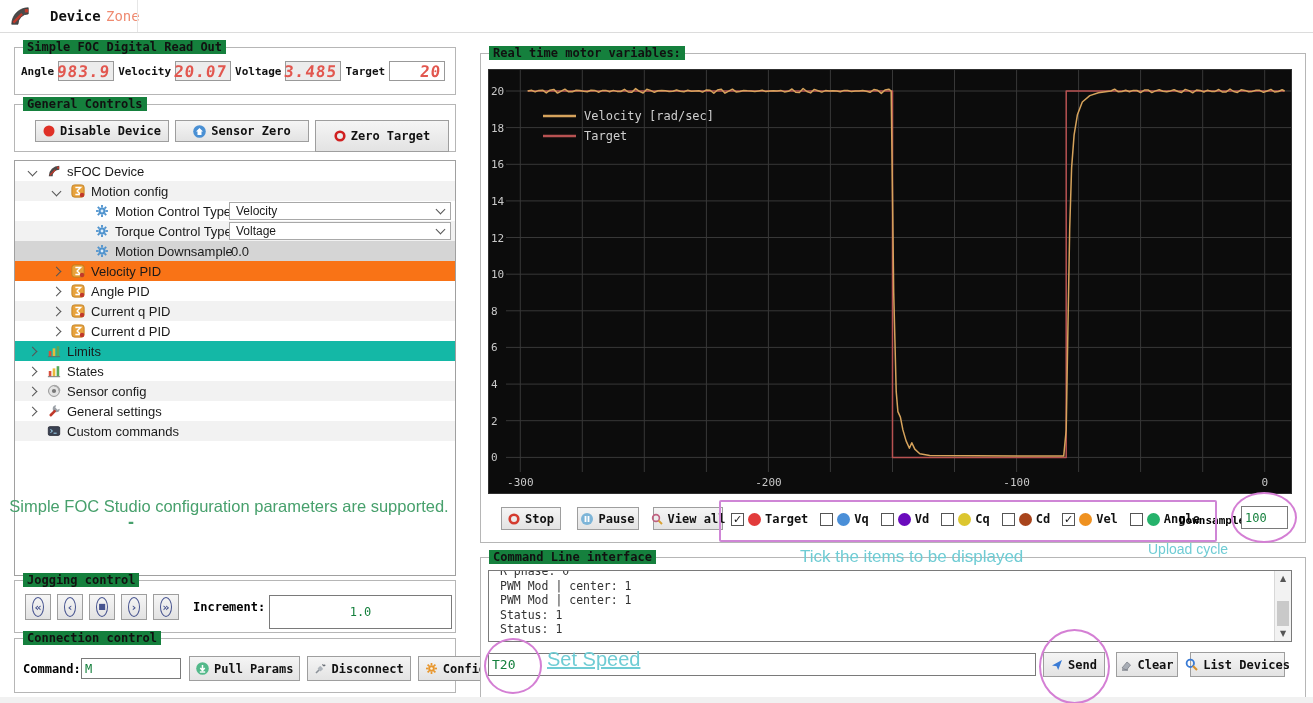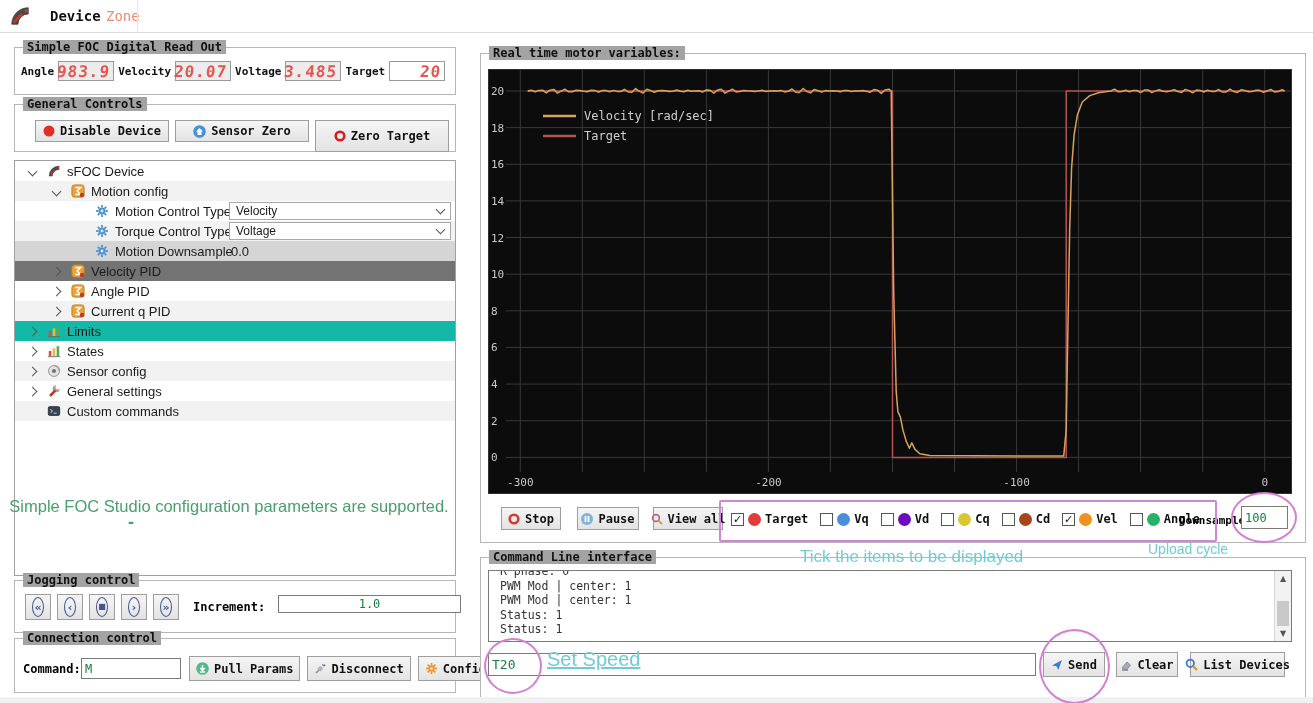--- a/index.html
+++ b/index.html
@@ -6,21 +6,21 @@
   .app{position:relative;width:1313px;height:703px;background:#ffffff;overflow:hidden;}
 
   
   .topbar{position:absolute;left:0;top:0;width:1313px;height:32px;background:#fff;border-bottom:1px solid #dcdcdc;}
   .tabdiv{position:absolute;left:137px;top:0;height:32px;border-left:1px solid #e6e6e6;}
   .tab{position:absolute;top:8px;font:700 14px "DejaVu Sans Mono",monospace;color:#111;cursor:default;}
   .tab.zone{color:#ef8a70;font-weight:400;}
 
   
   .grp{position:absolute;border:1px solid #b6b6b6;background:#fff;}
-  .gtitle{position:absolute;top:-8px;left:8px;background:#a3a3a3;padding:0 4px;font:700 12px "DejaVu Sans Mono",monospace;color:#111;white-space:nowrap;}
+  .gtitle{position:absolute;top:-8px;left:8px;background:#15803d;padding:0 4px;font:700 12px "DejaVu Sans Mono",monospace;color:#111;white-space:nowrap;}
 
   
   .btn{display:inline-flex;align-items:center;justify-content:center;gap:5px;background:linear-gradient(#f5f5f5,#e3e3e3);border:1px solid #9e9e9e;font:700 12px "DejaVu Sans Mono",monospace;color:#111;box-sizing:border-box;cursor:default;white-space:nowrap;}
   .btn svg{flex:none;}
 
   
   .dro-row{position:absolute;left:6px;right:4px;top:13px;display:flex;align-items:center;gap:4px;}
   .dro-lbl{font:700 11px "DejaVu Sans Mono",monospace;color:#111;}
   .segbox{width:56px;height:20px;border:1px solid #999;background:#ececec;display:flex;align-items:center;justify-content:flex-end;padding-right:3px;box-sizing:border-box;flex:none;}
   .segbox.editable{background:#fff;}
@@ -225,21 +225,21 @@
                 <line x1="3.2" y1="12.8" x2="5.2" y2="10.8"></line>
                 <line x1="10.8" y1="5.2" x2="12.8" y2="3.2"></line>
               </g>
               <circle cx="8" cy="8" r="4" fill="#4f93ce"></circle>
               <circle cx="8" cy="8" r="1.6" fill="#dfeefc"></circle>
             </svg>
           </span>
           <span class="tlabel" style="left:100px;">Motion Downsample</span>
           <span class="tval">0.0</span>
         </div>
-        <div class="trow" style="background:#737373;">
+        <div class="trow" style="background:#f97316;">
           <span class="chev c" style="left:38px;"></span>
           <span class="ticon" style="left:56px;">
             <svg viewBox="0 0 16 16">
               <rect x="1" y="1" width="14" height="14" rx="3" fill="#e8a33d" stroke="#bf7d1e"></rect>
               <path d="M5 4 h6 l-4 4 4 4 h-6" fill="none" stroke="#fff" stroke-width="1.6"></path>
               <circle cx="12.6" cy="12.6" r="2.6" fill="#c0392b"></circle>
             </svg>
           </span>
           <span class="tlabel" style="left:76px;">Velocity PID</span>
         </div>
@@ -257,20 +257,31 @@
         <div class="trow" style="background:#f2f2f2;">
           <span class="chev c" style="left:38px;"></span>
           <span class="ticon" style="left:56px;">
             <svg viewBox="0 0 16 16">
               <rect x="1" y="1" width="14" height="14" rx="3" fill="#e8a33d" stroke="#bf7d1e"></rect>
               <path d="M5 4 h6 l-4 4 4 4 h-6" fill="none" stroke="#fff" stroke-width="1.6"></path>
               <circle cx="12.6" cy="12.6" r="2.6" fill="#c0392b"></circle>
             </svg>
           </span>
           <span class="tlabel" style="left:76px;">Current q PID</span>
+        </div>
+        <div class="trow" style="background:#ffffff;">
+          <span class="chev c" style="left:38px;"></span>
+          <span class="ticon" style="left:56px;">
+            <svg viewBox="0 0 16 16">
+              <rect x="1" y="1" width="14" height="14" rx="3" fill="#e8a33d" stroke="#bf7d1e"></rect>
+              <path d="M5 4 h6 l-4 4 4 4 h-6" fill="none" stroke="#fff" stroke-width="1.6"></path>
+              <circle cx="12.6" cy="12.6" r="2.6" fill="#c0392b"></circle>
+            </svg>
+          </span>
+          <span class="tlabel" style="left:76px;">Current d PID</span>
         </div>
         <div class="trow" style="background:#14b8a6;">
           <span class="chev c" style="left:14px;"></span>
           <span class="ticon" style="left:32px;">
             <svg viewBox="0 0 16 16">
               <rect x="2" y="8" width="3" height="6" fill="#d94f3d"></rect>
               <rect x="6.5" y="5" width="3" height="9" fill="#e8b93a"></rect>
               <rect x="11" y="2.5" width="3" height="11.5" fill="#58a85a"></rect>
               <line x1="1" y1="14.5" x2="15" y2="14.5" stroke="#666"></line>
             </svg>
@@ -339,21 +350,21 @@
           <span class="jogglyph" style="font-size:8px;">■</span>
         </button>
         <button class="jogbtn" style="left:106px;">
           <span class="jogglyph" style="">›</span>
         </button>
         <button class="jogbtn" style="left:138px;">
           <span class="jogglyph" style="">»</span>
         </button>
       </div>
     <span style="position:absolute;left:178px;top:19px;font:700 12px 'DejaVu Sans Mono',monospace;">Increment:</span>
-    <input class="inpt" style="position: absolute; left: 263px; top: 14px; width: 183px; height: 18px; text-align: center;" value="1.0">
+    <input class="inpt" style="position: absolute; left: 254px; top: 14px; width: 183px; height: 34px; text-align: center;" value="1.0">
   </div>
 
   <div class="grp" style="left:14px;top:638px;width:440px;height:53px;">
     <span class="gtitle">Connection control</span>
     <span style="position:absolute;left:8px;top:23px;font:700 12px 'DejaVu Sans Mono',monospace;">Command:</span>
     <input class="inpt" style="position: absolute; left: 66px; top: 19px; width: 100px; height: 21px;" value="M">
     <div id="conn-btns" style="position:absolute;left:174px;right:6px;top:17px;display:flex;gap:7px;">
         <button class="btn" style="flex:1;height:25px;">
           <span style="display:inline-flex;">
             <svg width="13" height="13">

